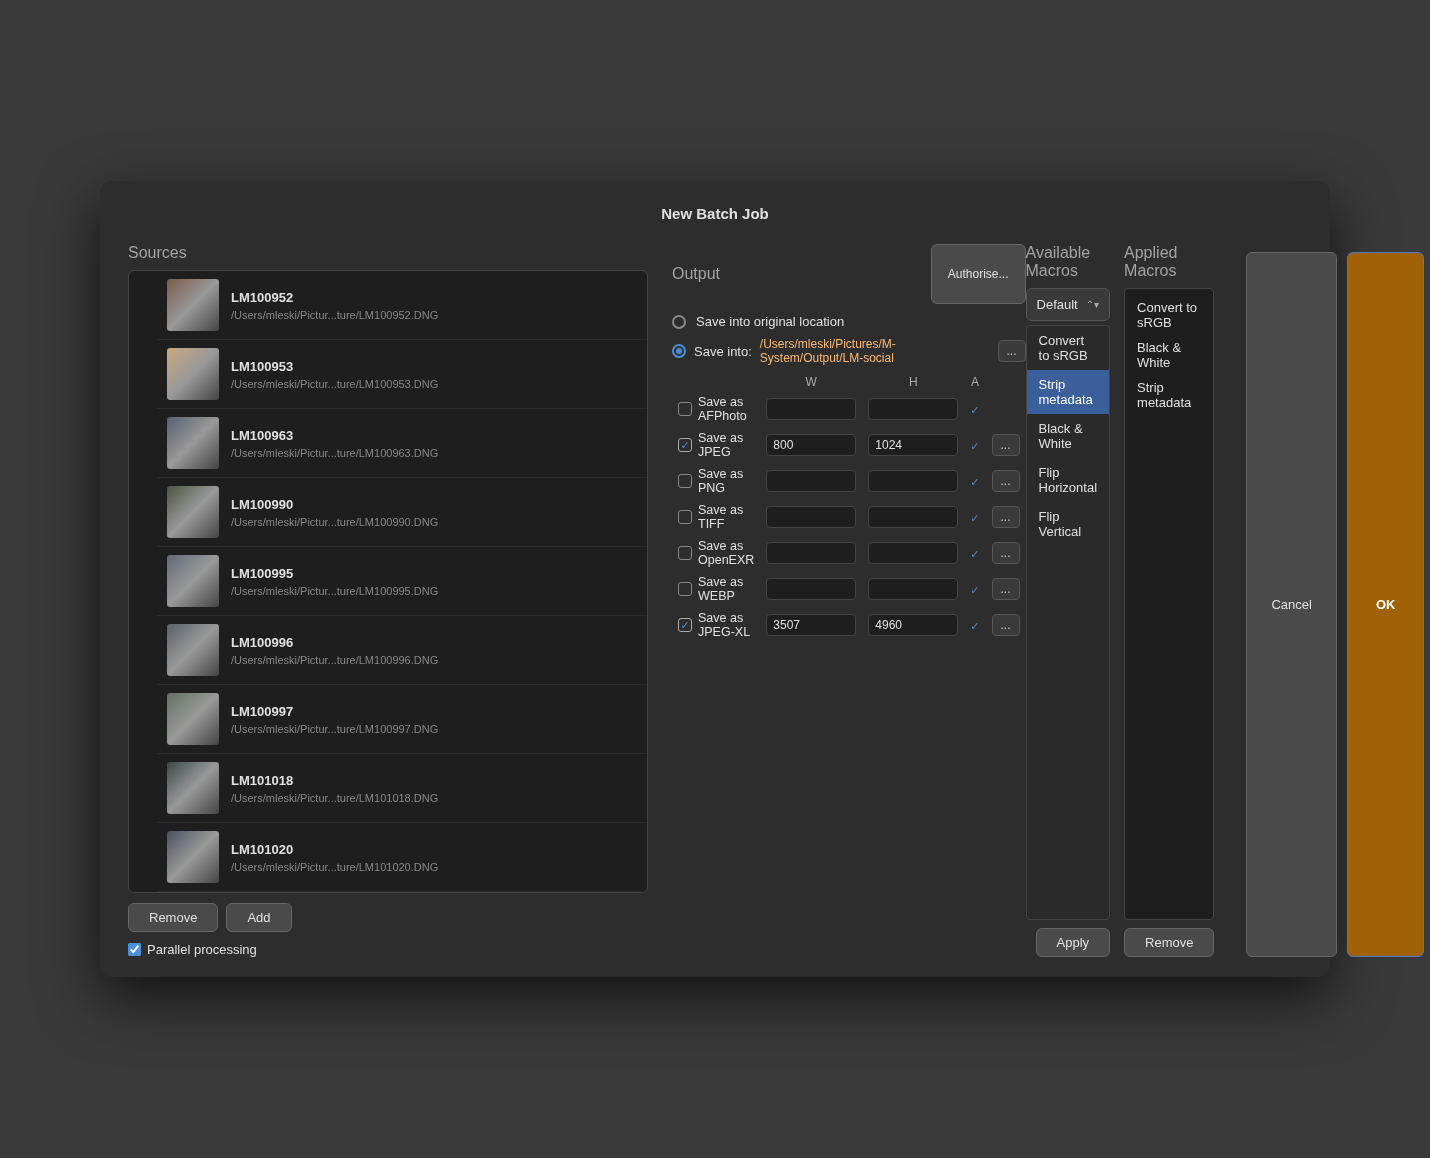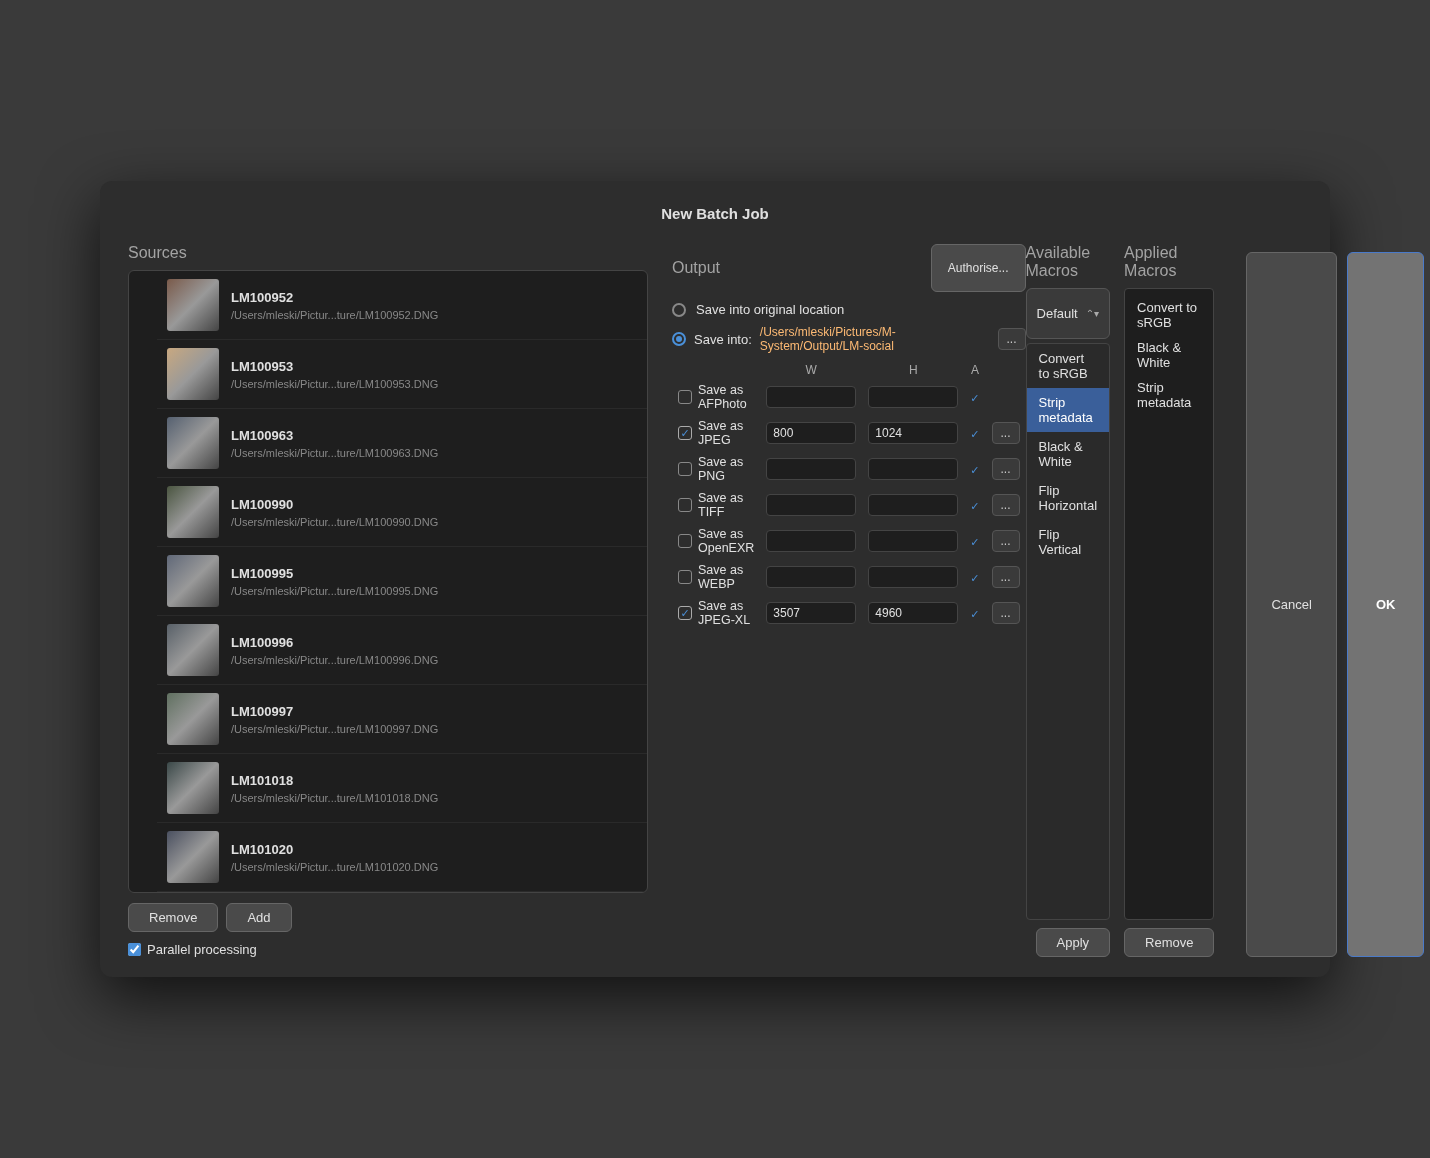--- a/index.html
+++ b/index.html
@@ -137,21 +137,21 @@
       width: 6px; height: 6px;
       border-radius: 50%;
       background: #4a90d9;
     }
     .authorise-btn {
       margin-left: auto;
       background: #4a4a4a;
       border: 1px solid #666;
       border-radius: 6px;
       color: #e0e0e0;
-      padding: 16px 16px;
+      padding: 22px 16px;
       font-size: 12px;
       cursor: pointer;
     }
     .save-into-row {
       display: flex;
       align-items: center;
       gap: 8px;
     }
     .path-text {
       font-size: 12px;
@@ -230,21 +230,21 @@
     }
     .macros-right {
       flex: 1;
       display: flex;
       flex-direction: column;
     }
     .macros-dropdown {
       background: #3a3a3a;
       border: 1px solid #555;
       border-radius: 6px;
-      padding: 17px 10px;
+      padding: 8px 10px;
       display: flex;
       align-items: center;
       justify-content: space-between;
       cursor: pointer;
       margin-bottom: 4px;
     }
     .macros-list {
       background: #2a2a2a;
       border: 1px solid #444;
       border-radius: 4px;
@@ -285,21 +285,21 @@
       background: #4a4a4a;
       border: 1px solid #666;
       border-radius: 6px;
       color: #e0e0e0;
       padding: 7px 24px;
       font-size: 13px;
       cursor: pointer;
       margin-left: 32px;
     }
     .ok-btn {
-      background: #737373;
+      background: #a16207;
       border: 1px solid #4a7ac9;
       border-radius: 6px;
       color: #fff;
       padding: 25px 28px;
       font-size: 13px;
       font-weight: 600;
       cursor: pointer;
     }
     .chevron { font-size: 10px; color: #aaa; }
   </style>

